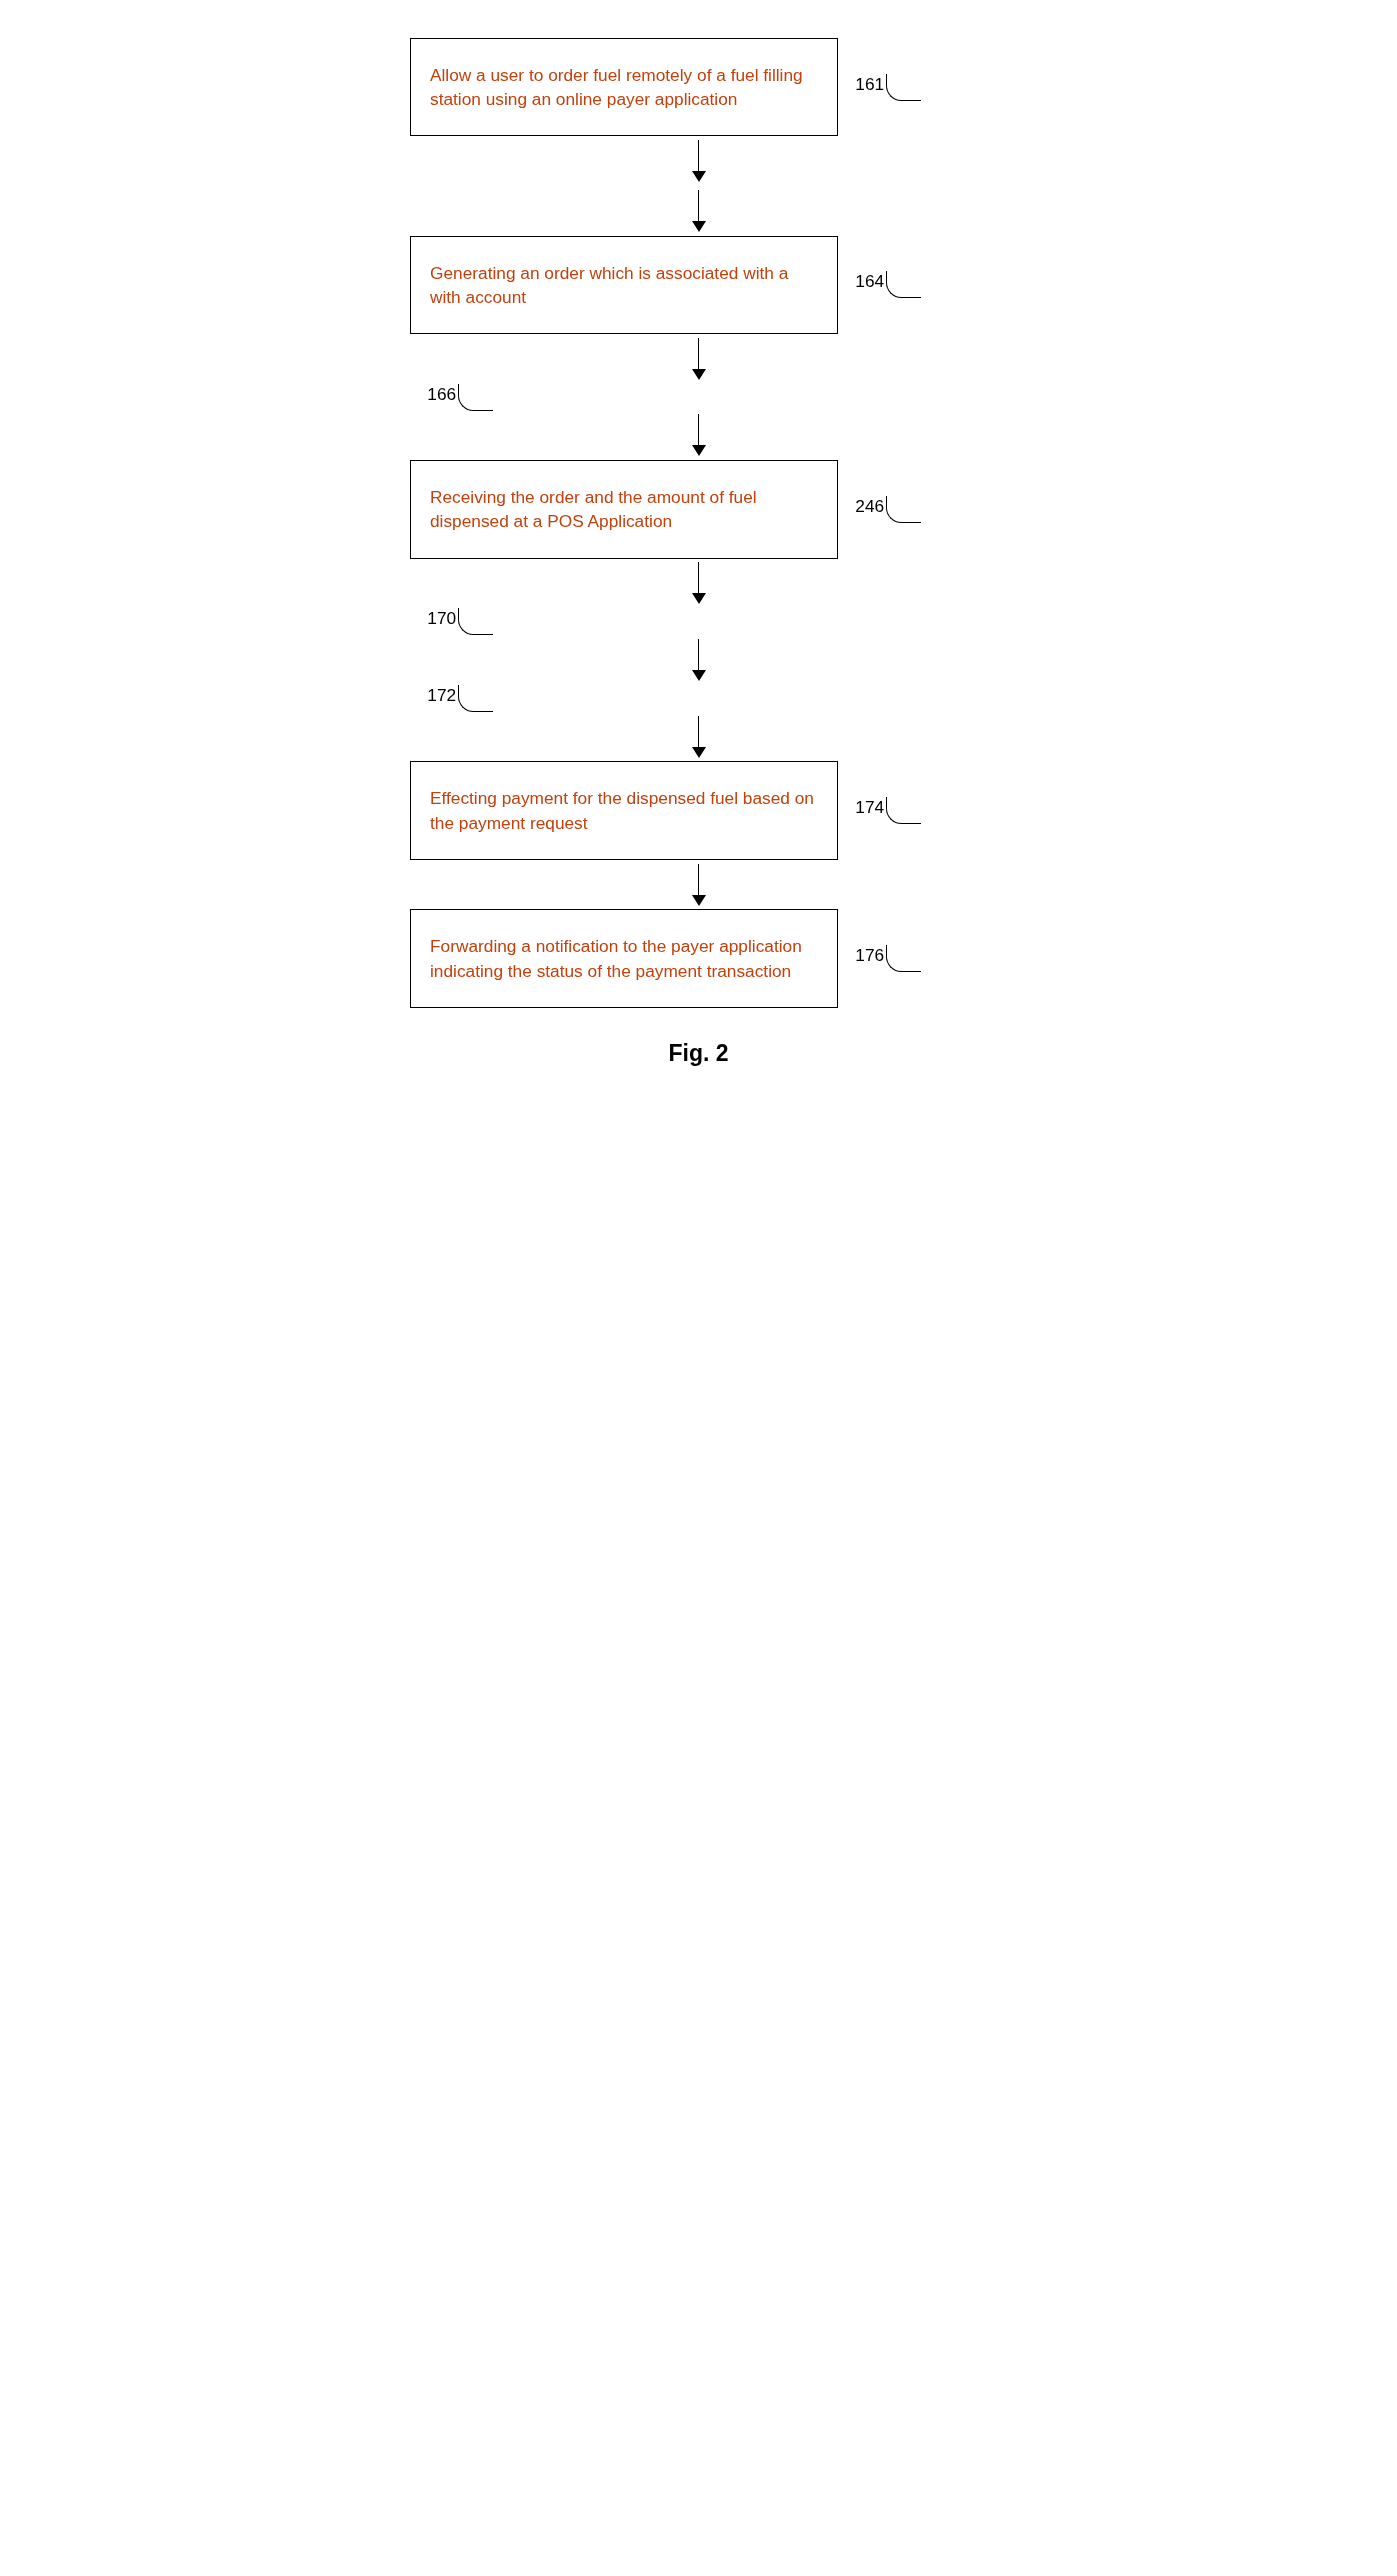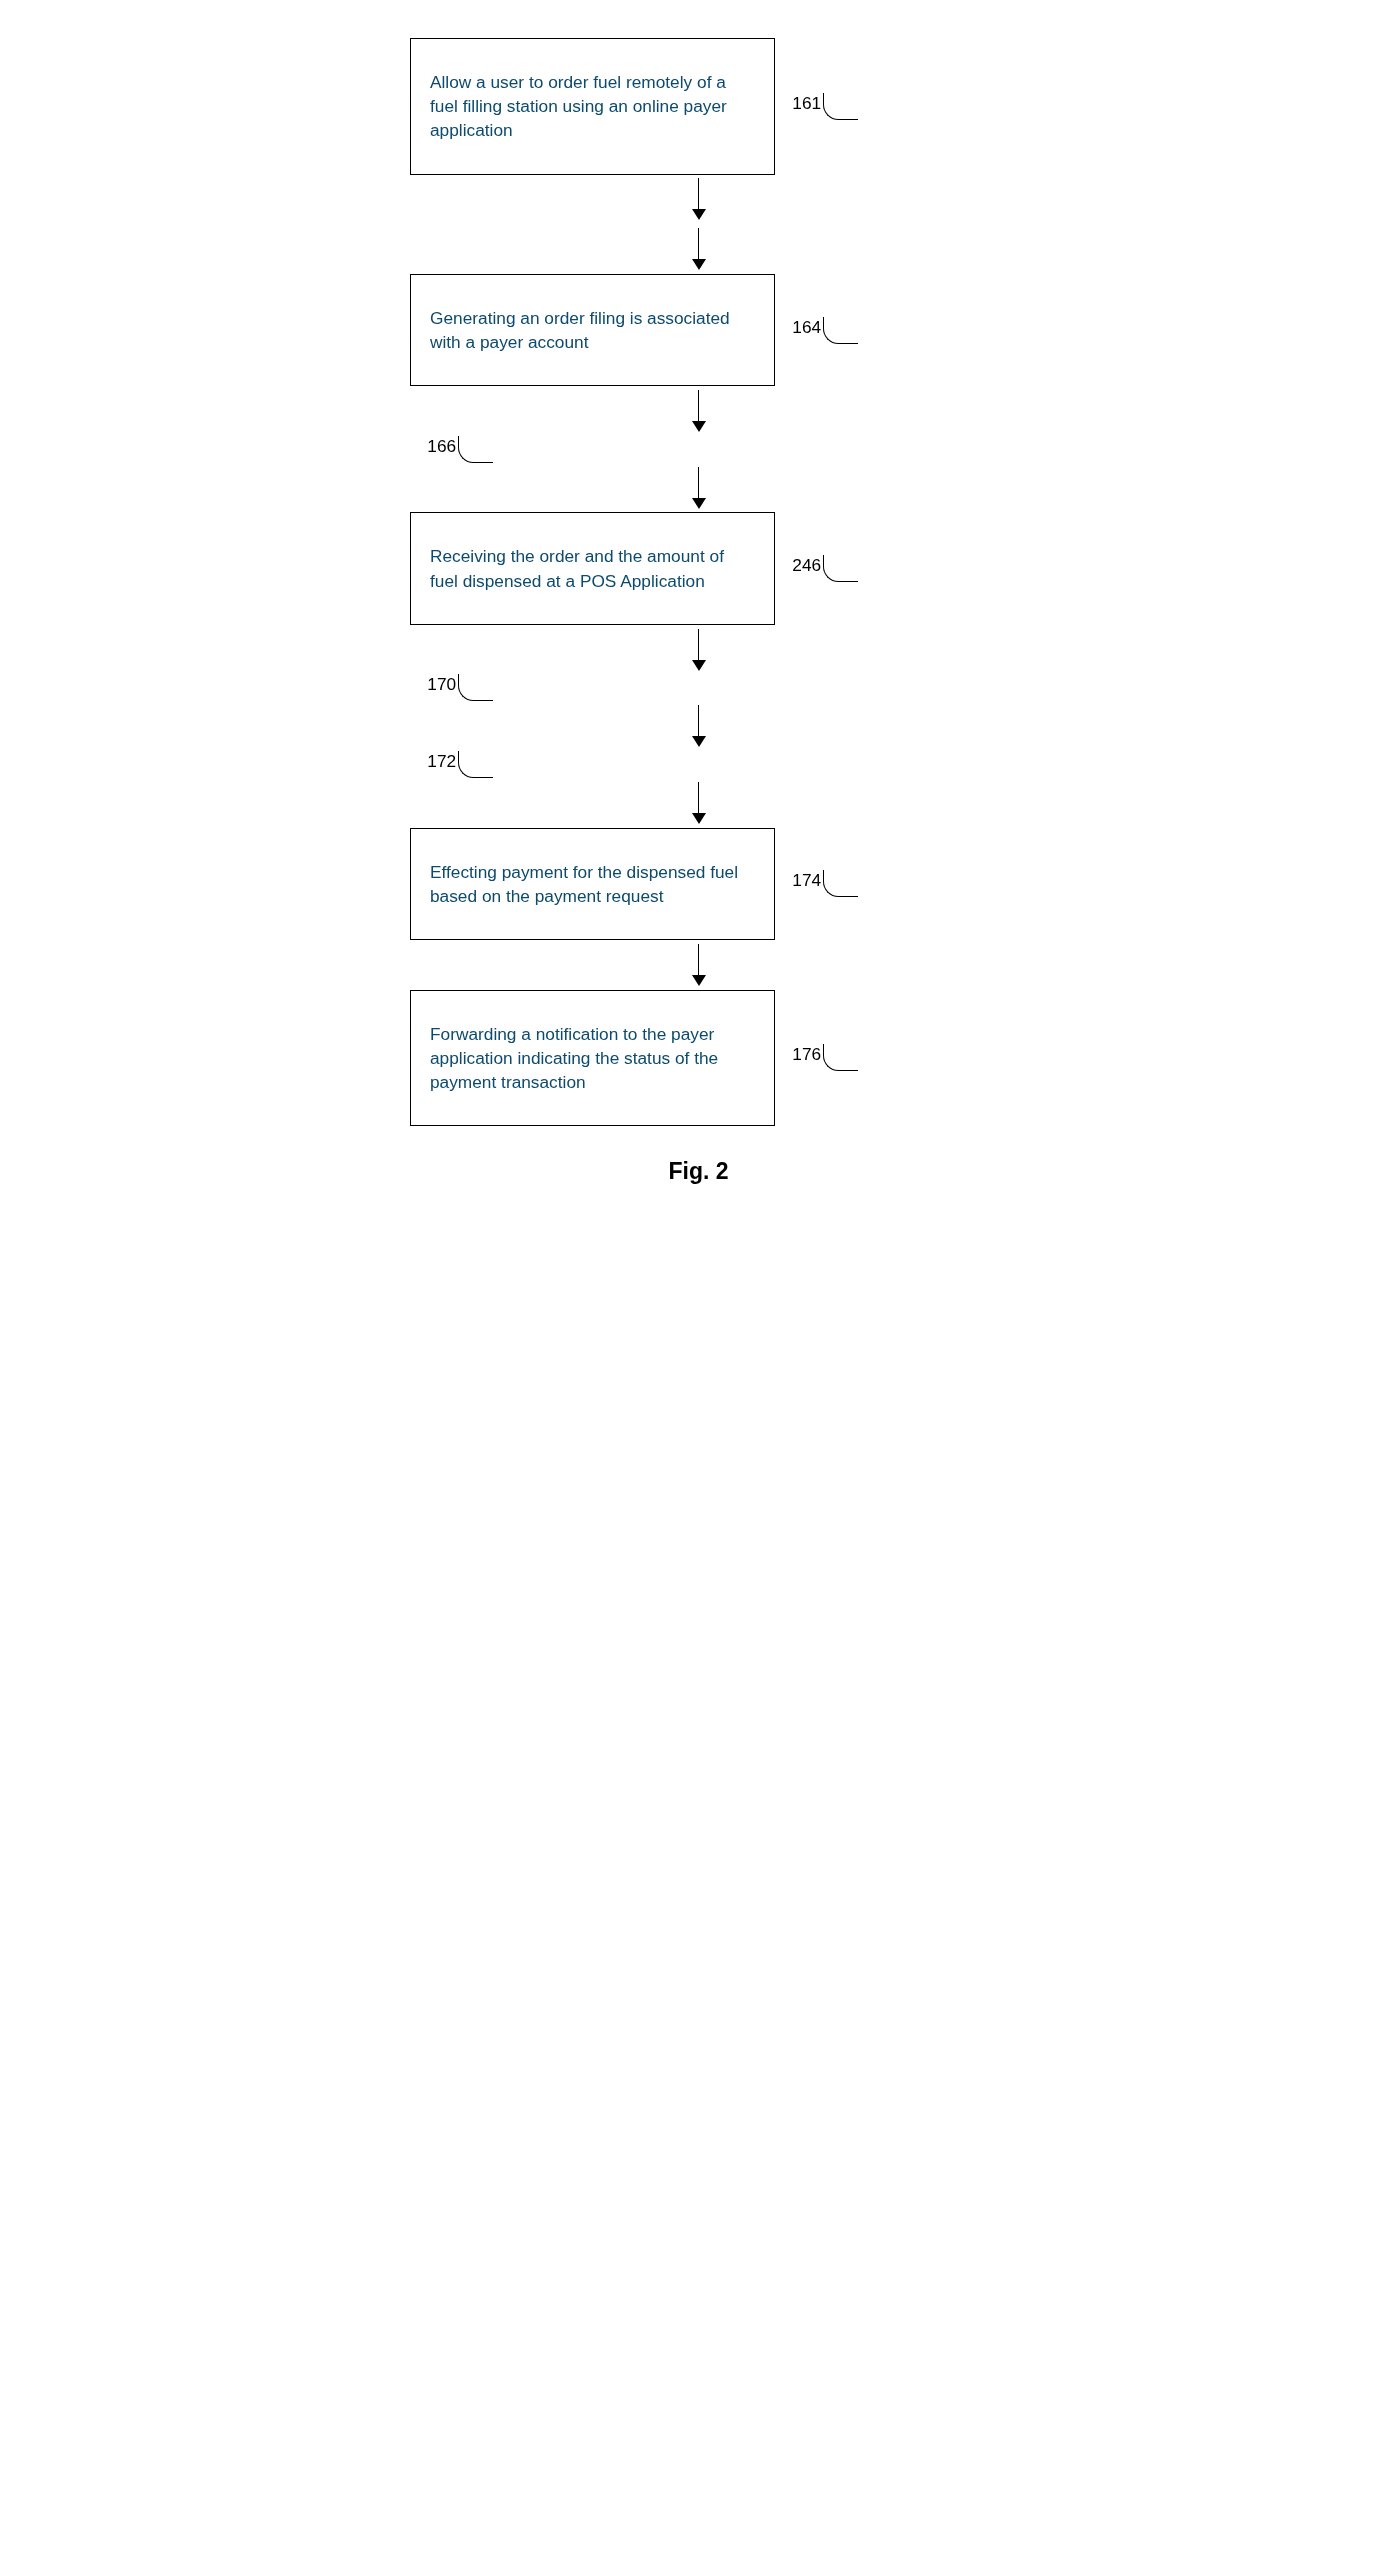--- a/index.html
+++ b/index.html
@@ -29,26 +29,26 @@
     .flow-item {
       display: flex;
       align-items: center;
       width: 100%;
       position: relative;
       margin-bottom: 0;
     }
 
     .box {
       border: 1.9px solid #000000;
-      padding: 31px 19px;
-      width: 365px;
+      padding: 24px 19px;
+      width: 428px;
       min-height: 77px;
       font-size: 17.3px;
       line-height: 1.4;
-      color: #0c4a6e;
+      color: #c2410c;
       background: #ffffff;
       position: relative;
       flex-shrink: 0;
     }
 
     .ref-label {
       font-size: 17.3px;
       color: #000000;
       margin-left: 17.3px;
       white-space: nowrap;
@@ -123,21 +123,21 @@
         <div class="arrow-head"></div>
       </div>
     </div>
     <div class="arrow-wrapper">
       <div class="arrow">
         <div class="arrow-line"></div>
         <div class="arrow-head"></div>
       </div>
     </div>
     <div class="flow-item">
-      <div class="box">Generating an order filing is associated with a payer account</div>
+      <div class="box">Generating an order which is associated with a with account</div>
       <div class="ref-label">
         <div class="ref-number">164</div>
         <div class="ref-curve"></div>
       </div>
     </div>
     <div class="arrow-wrapper">
       <div class="arrow">
         <div class="arrow-line"></div>
         <div class="arrow-head"></div>
       </div>

